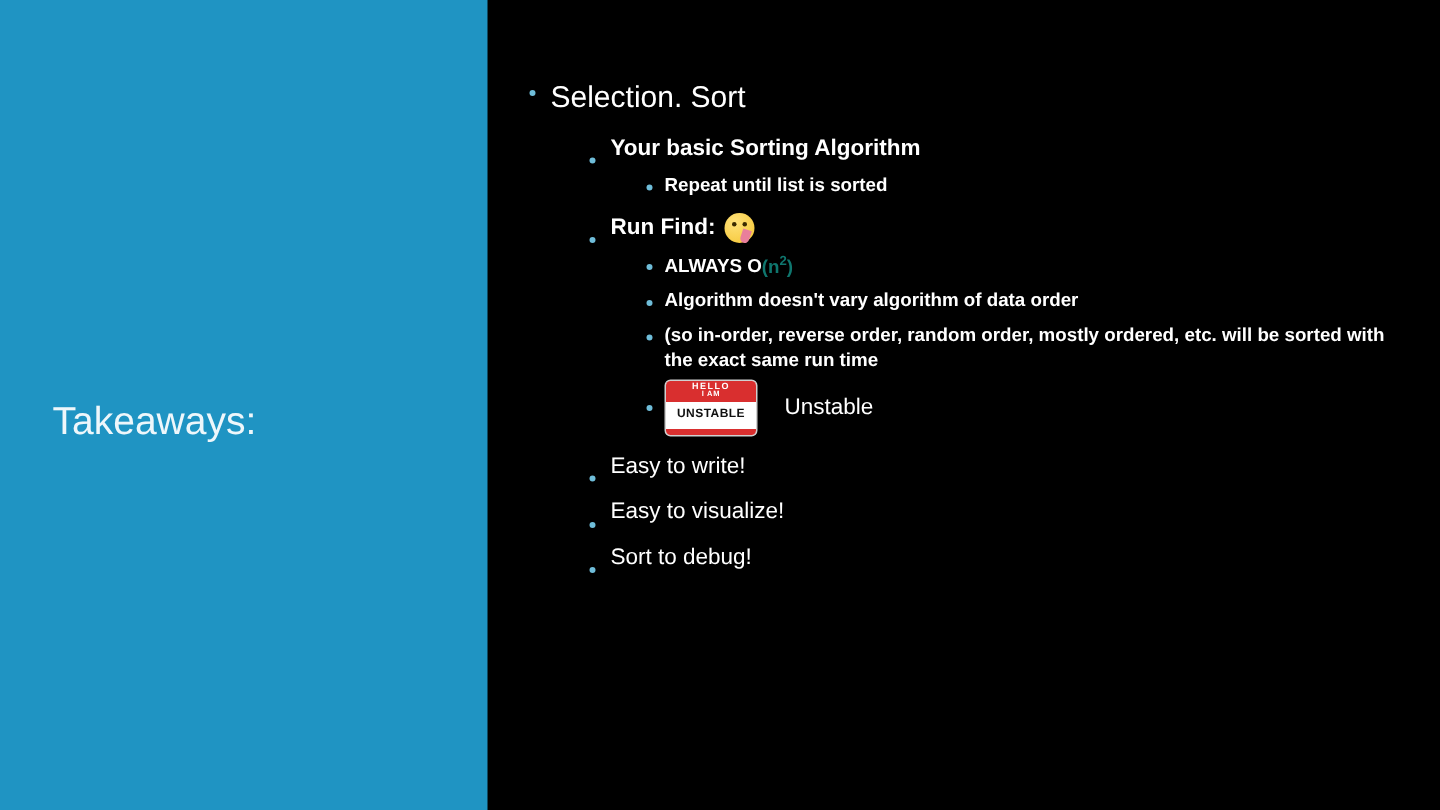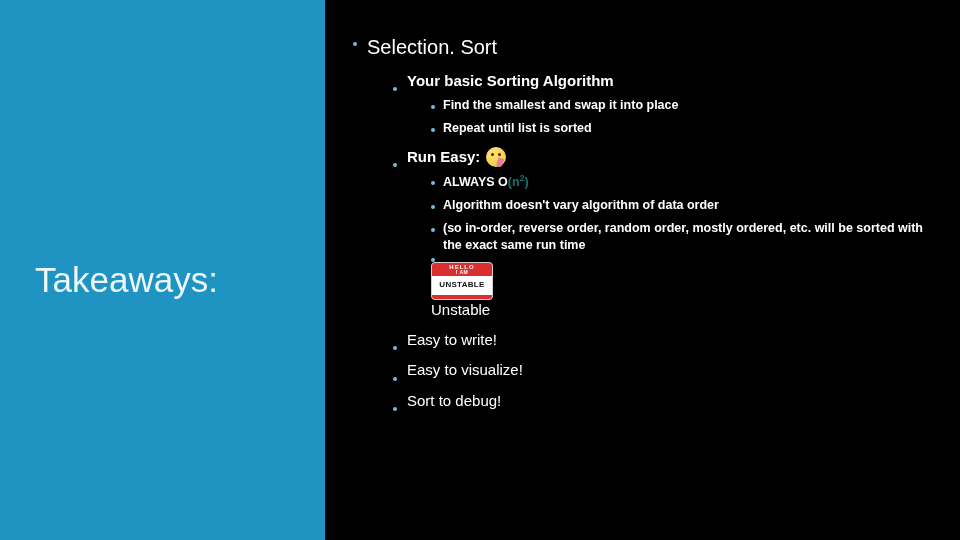--- a/index.html
+++ b/index.html
@@ -14,34 +14,35 @@
     width: 325px;
     height: 540px;
     background: #1f94c3;
     display: flex;
     align-items: center;
     padding-left: 35px;
     padding-right: 10px;
   }
   #sidebar span {
     color: #eef7fb;
-    font-size: 35px;
+    font-size: 26px;
     font-weight: 300;
     margin-top: 20px;
   }
   #content {
     flex: 1;
     padding: 34px 20px 10px 28px;
     font-size: 14.2px;
     line-height: 1.35;
+    margin-top: 18px;
   }
   .b1 { display: flex; align-items: flex-start; margin-bottom: 6px; }
   .b2 { display: flex; align-items: flex-end; margin: 10px 0 6px 40px; }
   .b3 { display: flex; align-items: flex-start; margin: 6px 0 4px 78px; }
-  .b3-img { display: flex; margin: 4px 0 4px 78px; flex-direction: column; }
+  .b3-img { display: flex; align-items: center; margin: 4px 0 4px 78px; }
   .dot {
     flex: 0 0 auto;
     width: 4px; height: 4px;
     border-radius: 50%;
     background: #6fbdd9;
     margin-top: 0.55em;
     margin-right: 10px;
   }
   .dot.tight { margin-right: 8px; }
   .t1 { font-size: 20px; font-weight: 400; }
@@ -136,33 +137,29 @@
     <div class="b1">
       <span class="dot"></span>
       <span class="t1">Selection. Sort</span>
     </div>
 
     <div class="b2">
       <span class="dot"></span>
       <span class="t2">Your basic Sorting Algorithm</span>
     </div>
 
-    <div class="b3">
-      <span class="dot tight"></span>
-      <span class="t3">Find the smallest and swap it into place</span>
-    </div>
 
     <div class="b3">
       <span class="dot tight"></span>
       <span class="t3">Repeat until list is sorted</span>
     </div>
 
     <div class="b2">
       <span class="dot"></span>
-      <span class="t2">Run Easy:</span>
+      <span class="t2">Run Find:</span>
       <span class="emoji-sick">
         <span class="face"></span>
           <span class="eye l"></span>
           <span class="eye r"></span>
           <span class="tongue"></span>
       </span>
     </div>
 
     <div class="b3">
       <span class="dot tight"></span>

